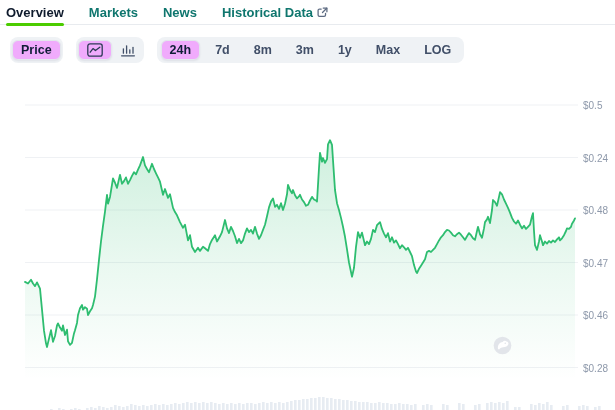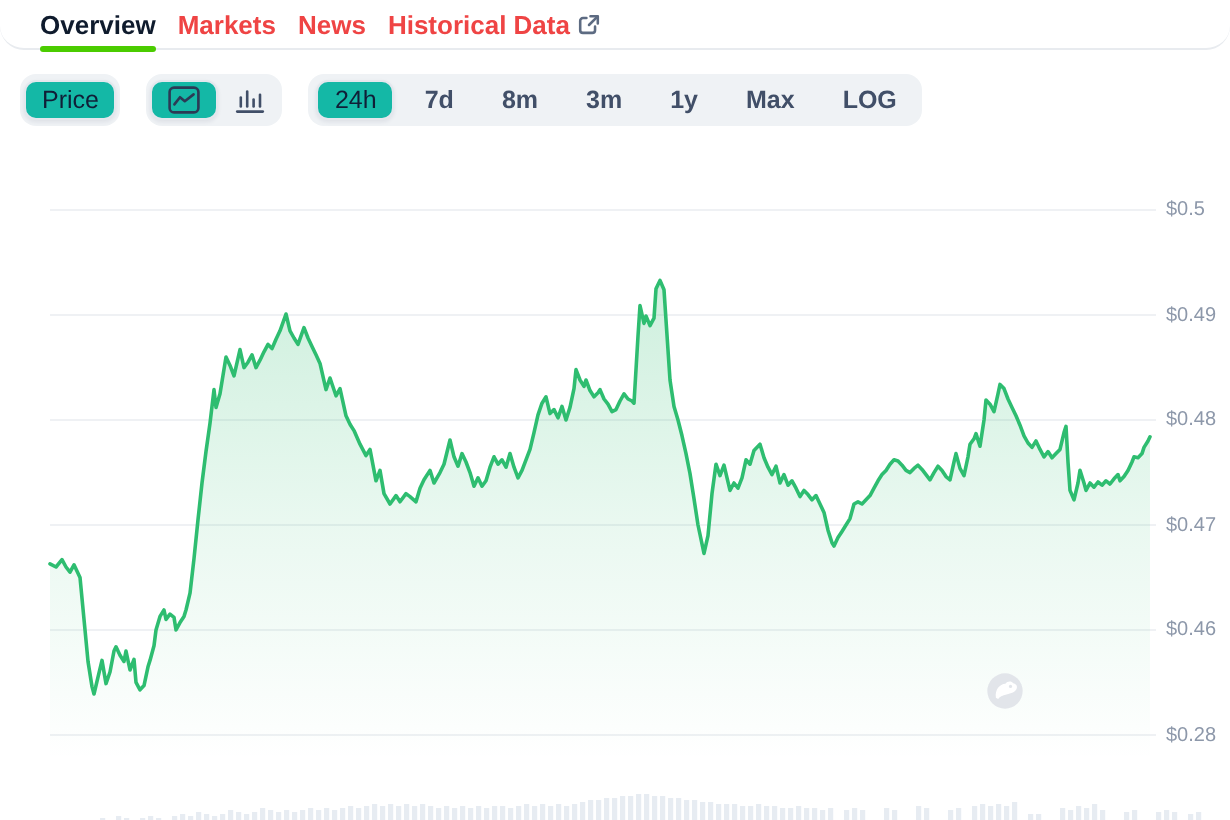--- a/index.html
+++ b/index.html
@@ -1,27 +1,27 @@
 <!DOCTYPE html>
 <html><head>
 <meta charset="utf-8">
 <style>
   html,body{margin:0;padding:0;background:#fff;}
   body{width:615px;height:410px;overflow:hidden;font-family:"Liberation Sans",sans-serif;position:relative;}
   
-  .tabbar{position:relative;height:24px;border-bottom:1px solid #e8ebef;display:flex;gap:11px;padding-left:20px;align-items:center;border-radius:12px;}
-  .tab{position:relative;font-size:13px;font-weight:600;color:#ef4444;cursor:pointer;display:flex;align-items:center;gap:4px;height:24px;}
+  .tabbar{position:relative;height:24px;border-bottom:1px solid #e8ebef;display:flex;gap:25px;padding-left:6px;align-items:center;}
+  .tab{position:relative;font-size:13px;font-weight:600;color:#0f766e;cursor:pointer;display:flex;align-items:center;gap:4px;height:24px;}
   .tab.active{color:#0f1b2d;font-weight:700;}
   .tab.active::after{content:"";position:absolute;left:0;right:0;bottom:-2px;height:3px;border-radius:2px;background:#4BCC00;}
   .tab svg{display:block;}
   
   .toolbar{display:flex;align-items:center;margin:12px 9px 0 10px;height:26px;gap:13px;}
   .seg{display:flex;align-items:center;background:#eff2f5;border-radius:8px;padding:2px;height:26px;box-sizing:border-box;gap:2px;}
   .tbtn{border:0;background:transparent;font-family:"Liberation Sans",sans-serif;font-size:12.5px;font-weight:600;color:#414f68;padding:3px 9px;border-radius:6px;cursor:pointer;display:flex;align-items:center;white-space:nowrap;}
-  .tbtn.active{background:#14b8a6;color:#101e37;font-weight:400;border:1px solid #e3e7ed;box-shadow:0 1px 2px rgba(20,30,60,.08);padding:2px 8px;}
+  .tbtn.active{background:#f0abfc;color:#101e37;font-weight:700;border:1px solid #e3e7ed;box-shadow:0 1px 2px rgba(20,30,60,.08);padding:2px 8px;}
   .ranges{gap:6px;padding:2px 4px;}
   .iconbtn{padding:3px 6px;}
   .iconbtn.active{padding:2px 8px;}
   .iconbtn svg{display:block;}
   
   .chart{position:relative;margin-top:22px;height:325px;width:490px;}
   #plot{position:absolute;left:0;top:0;}
   .ylab{position:absolute;left:583px;transform:translateY(-50%);font-size:10px;color:#8d98aa;white-space:nowrap;}
   .watermark{position:absolute;left:493px;top:251px;display:flex;align-items:center;gap:5px;font-size:13px;font-weight:700;color:#d9dde3;}
   .watermark svg{display:block;}
@@ -229,21 +229,21 @@
         <rect x="566" y="320" width="2.6" height="5" fill="#e7ecf2"></rect>
         <rect x="578" y="321" width="2.6" height="4" fill="#e7ecf2"></rect>
         <rect x="582" y="320" width="2.6" height="5" fill="#e7ecf2"></rect>
         <rect x="586" y="321" width="2.6" height="4" fill="#e7ecf2"></rect>
         <rect x="594" y="322" width="2.6" height="3" fill="#e7ecf2"></rect>
         <rect x="598" y="321" width="2.6" height="4" fill="#e7ecf2"></rect>
       </g>
   </svg>
 
   <div class="ylab" style="top:20px">$0.5</div>
-  <div class="ylab" style="top:72.5px">$0.49</div>
+  <div class="ylab" style="top:72.5px">$0.24</div>
   <div class="ylab" style="top:125px">$0.48</div>
   <div class="ylab" style="top:177.5px">$0.47</div>
   <div class="ylab" style="top:230px">$0.46</div>
   <div class="ylab" style="top:282.5px">$0.28</div>
 
   <div class="watermark">
     <span>
       <svg width="19" height="19" viewBox="0 0 20 20">
         <circle cx="10" cy="10" r="9.3" fill="#e2e5ea"></circle>
         <path d="M5.2 13.6 C4.6 9.2 7.2 6.4 10.2 6.2 C11.2 4.8 13.4 4.6 14.3 5.9 C15.8 6.1 16.6 7.4 16.2 8.6 C15.5 10.8 13.2 11.3 10.8 11.8 C8.8 12.2 7.0 12.9 6.4 14.2 Z" fill="#ffffff"></path>

